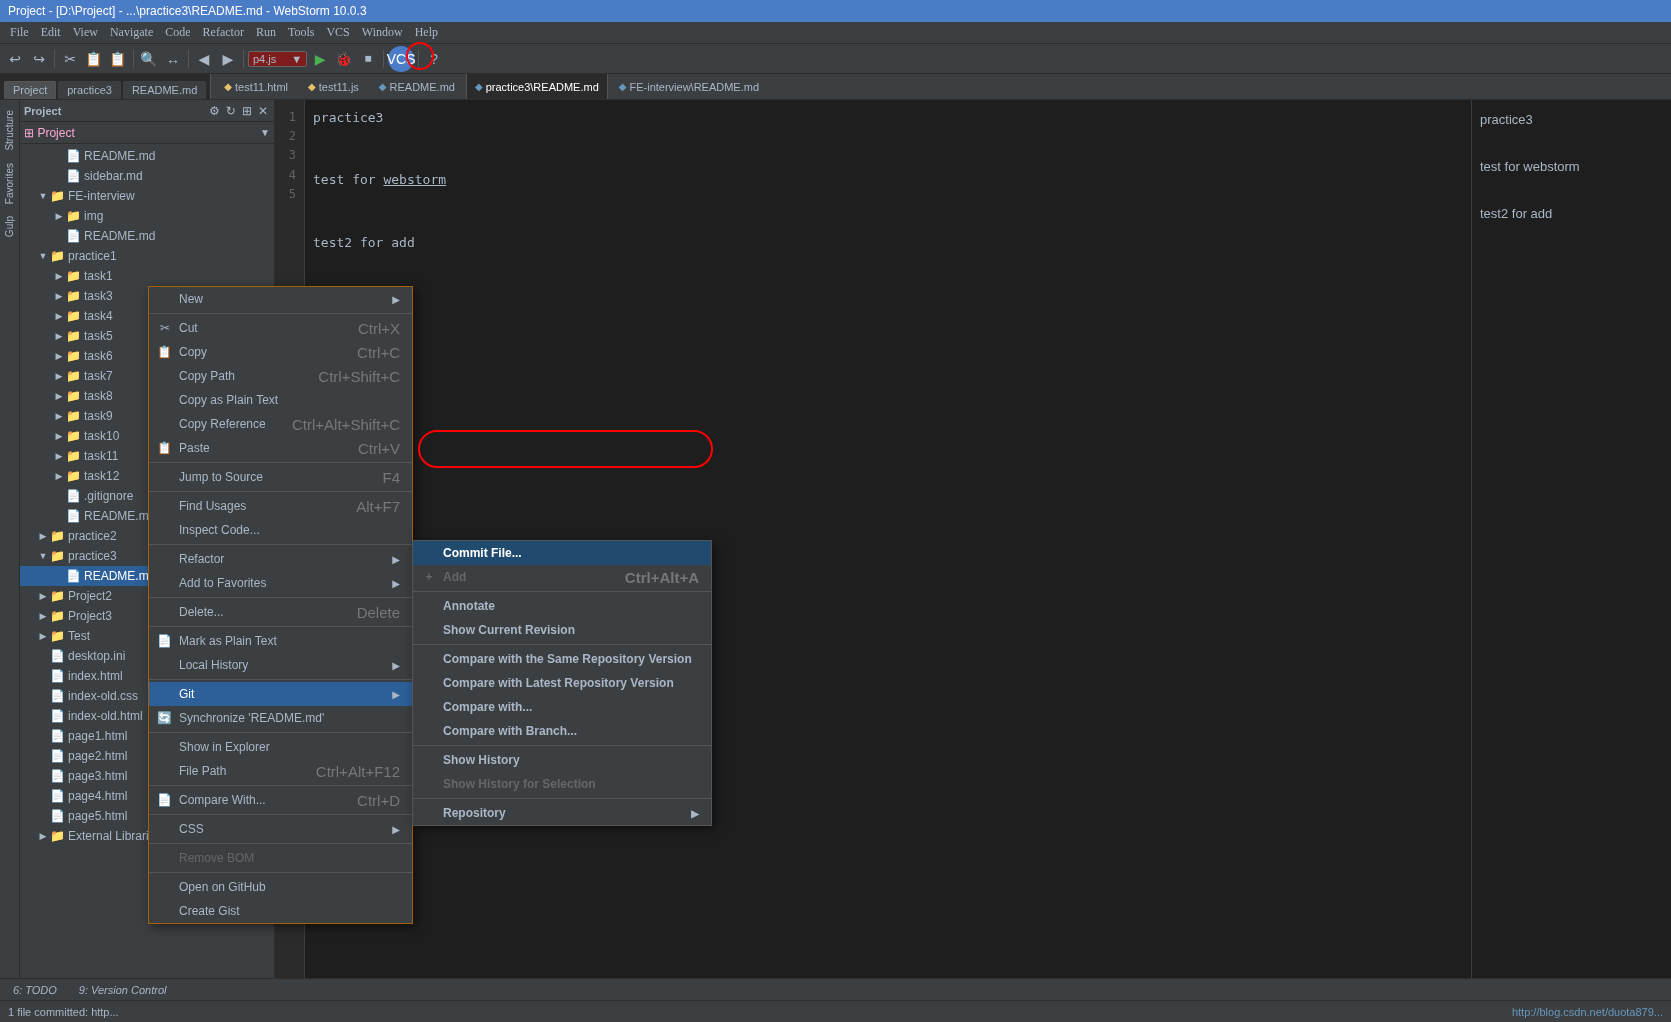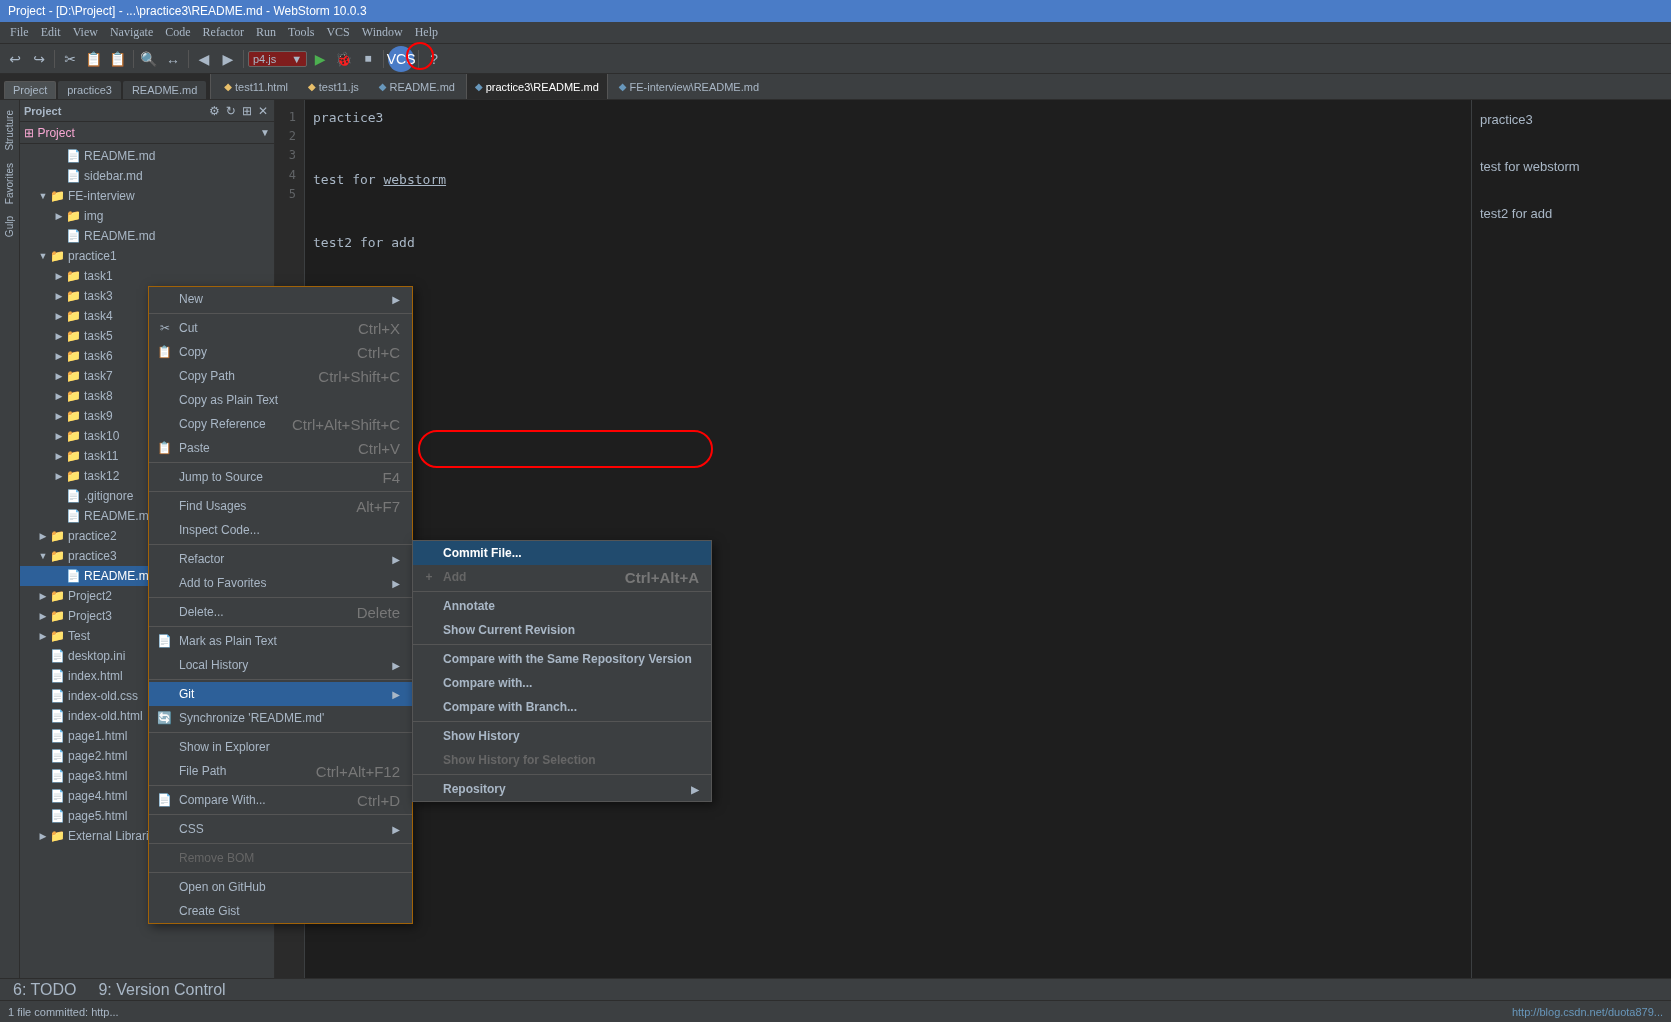--- a/index.html
+++ b/index.html
@@ -276,24 +276,25 @@
       align-items: center;
       padding: 0 4px;
       gap: 4px;
       position: absolute;
       bottom: 22px;
       left: 0;
       right: 0;
     }
     .bottom-tab {
       padding: 1px 8px;
-      font-size: 16px;
+      font-size: 11px;
       color: #a9b7c6;
       cursor: pointer;
       border: 1px solid transparent;
+      font-style: italic;
     }
 
     
     .left-tabs {
       width: 20px;
       background: #3c3f41;
       display: flex;
       flex-direction: column;
       border-right: 1px solid #2d2d2d;
       align-items: center;
@@ -918,20 +919,24 @@
     <span class="ctx-icon"></span>
     <span class="ctx-label">Show Current Revision</span>
   </div>
   <div class="ctx-separator"></div>
 
   <div class="ctx-item">
     <span class="ctx-icon"></span>
     <span class="ctx-label">Compare with the Same Repository Version</span>
   </div>
 
+  <div class="ctx-item">
+    <span class="ctx-icon"></span>
+    <span class="ctx-label">Compare with Latest Repository Version</span>
+  </div>
 
   <div class="ctx-item">
     <span class="ctx-icon"></span>
     <span class="ctx-label">Compare with...</span>
   </div>
 
   <div class="ctx-item">
     <span class="ctx-icon"></span>
     <span class="ctx-label">Compare with Branch...</span>
   </div>

